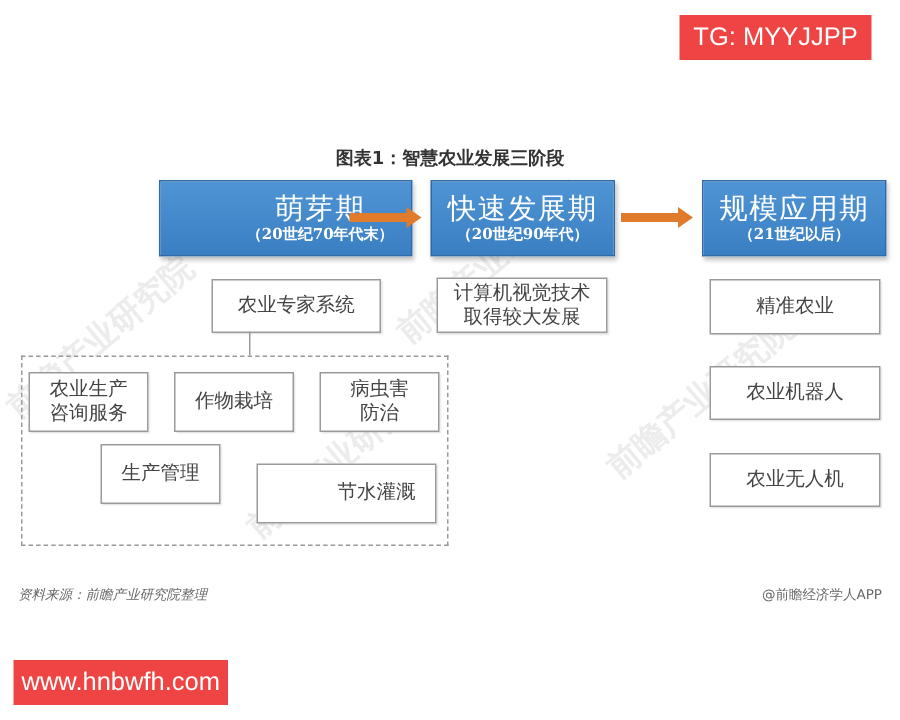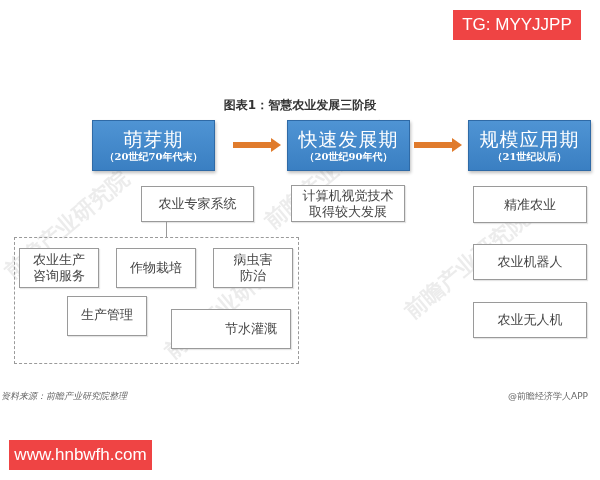--- a/index.html
+++ b/index.html
@@ -34,21 +34,21 @@
 
 <div class="abs wm" style="left:-10px;top:210px;">前瞻产业研究院</div>
 <div class="abs wm" style="left:150px;top:290px;">前瞻产业研究院</div>
 <div class="abs wm" style="left:390px;top:250px;">前瞻产业研究院</div>
 <div class="abs wm" style="left:250px;top:160px;">前瞻产业研究院</div>
 
 <div class="abs tag" style="left:453px;top:10px;width:128px;height:30px;">TG: MYYJJPP</div>
 
 <div class="abs title">图表1：智慧农业发展三阶段</div>
 
-<div class="abs stage" style="left:92px;top:120px;width:121px;height:49px;">
+<div class="abs stage" style="left:106px;top:120px;width:121px;height:49px;padding-left:46px;">
   <span class="name">萌芽期</span>
   <span class="period">（20世纪70年代末）</span>
 </div>
 <div class="abs arrow" style="left:233px;top:141px;width:48px;">
   <div class="shaft" style="width:40px;"></div>
     <div class="head" style="left:38px;"></div>
 </div>
 <div class="abs stage" style="left:287px;top:120px;width:121px;height:49px;">
   <span class="name">快速发展期</span>
   <span class="period">（20世纪90年代）</span>
@@ -74,16 +74,16 @@
 <div class="abs box" style="left:67px;top:296px;width:78px;height:38px;font-family:Liberation Mono, monospace;">生产管理</div>
 <div class="abs box" style="left:171px;top:309px;width:78px;height:38px;padding-left:40px;">节水灌溉</div>
 
 <div class="abs box" style="left:291px;top:185px;width:112px;height:35px;white-space:pre-line;">计算机视觉技术
 取得较大发展</div>
 
 <div class="abs box" style="left:473px;top:186px;width:112px;height:35px;">精准农业</div>
 <div class="abs box" style="left:473px;top:244px;width:112px;height:34px;">农业机器人</div>
 <div class="abs box" style="left:473px;top:302px;width:112px;height:34px;">农业无人机</div>
 
-<div class="abs footer src" style="left:1px;top:390px;">资料来源：前瞻产业研究院整理</div>
+<div class="abs footer src" style="left:12px;top:390px;">资料来源：前瞻产业研究院整理</div>
 <div class="abs footer" style="right:12px;top:390px;">@前瞻经济学人APP</div>
 
 <div class="abs tag" style="left:9px;top:440px;width:143px;height:30px;">www.hnbwfh.com</div>
 
 </body></html>

